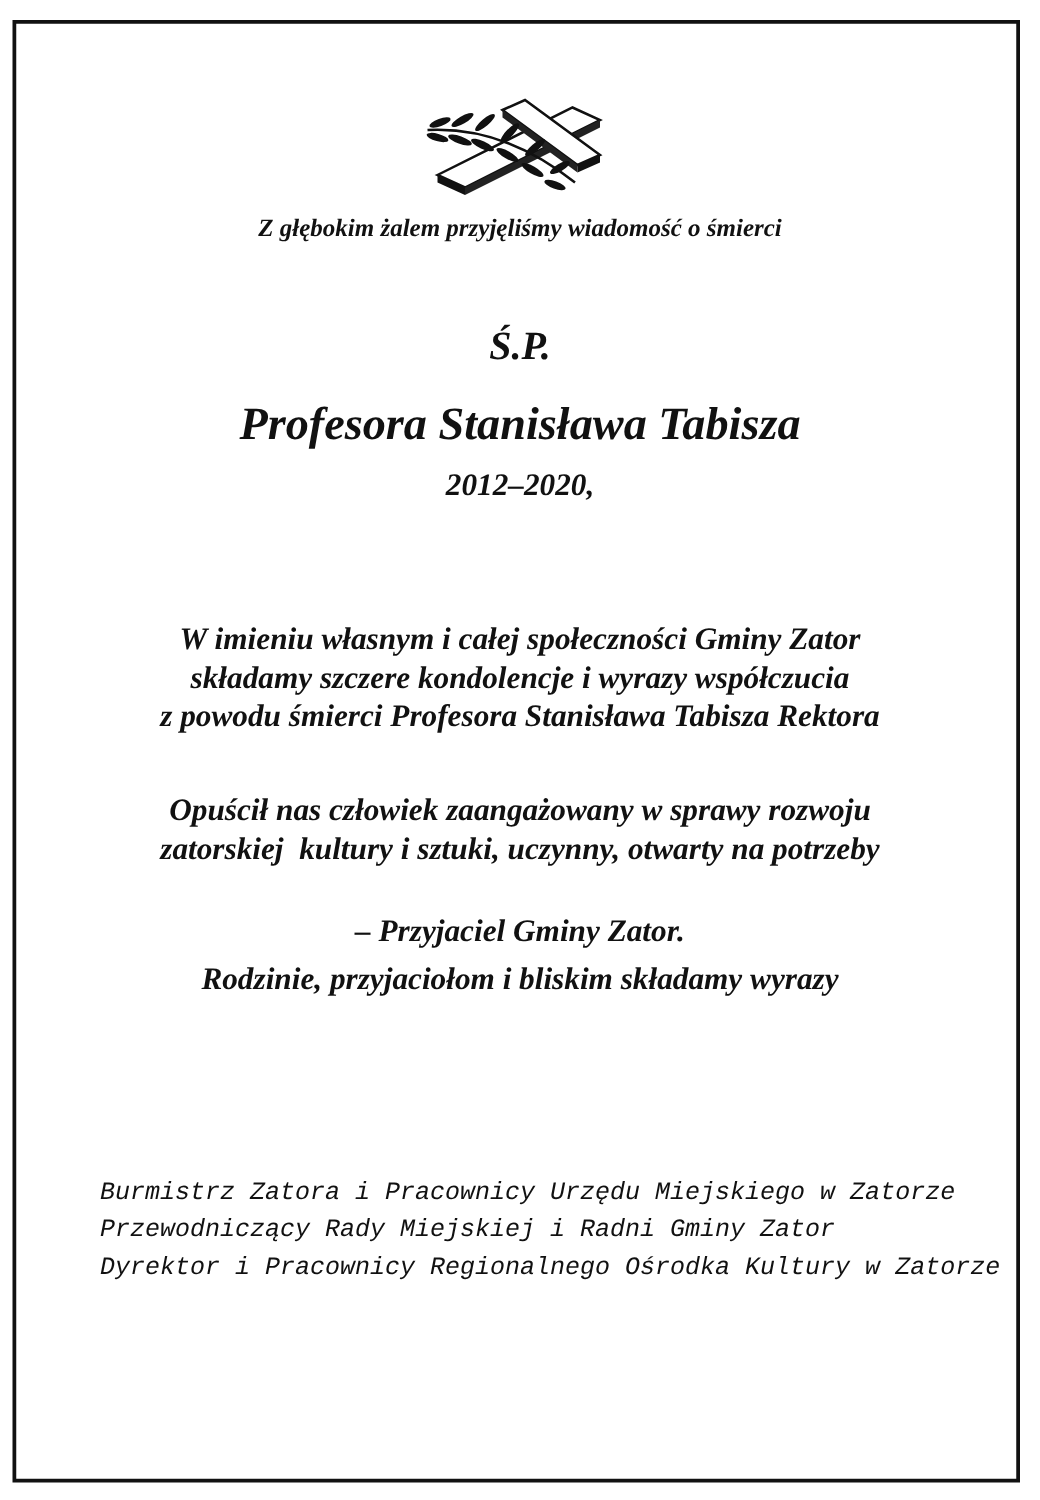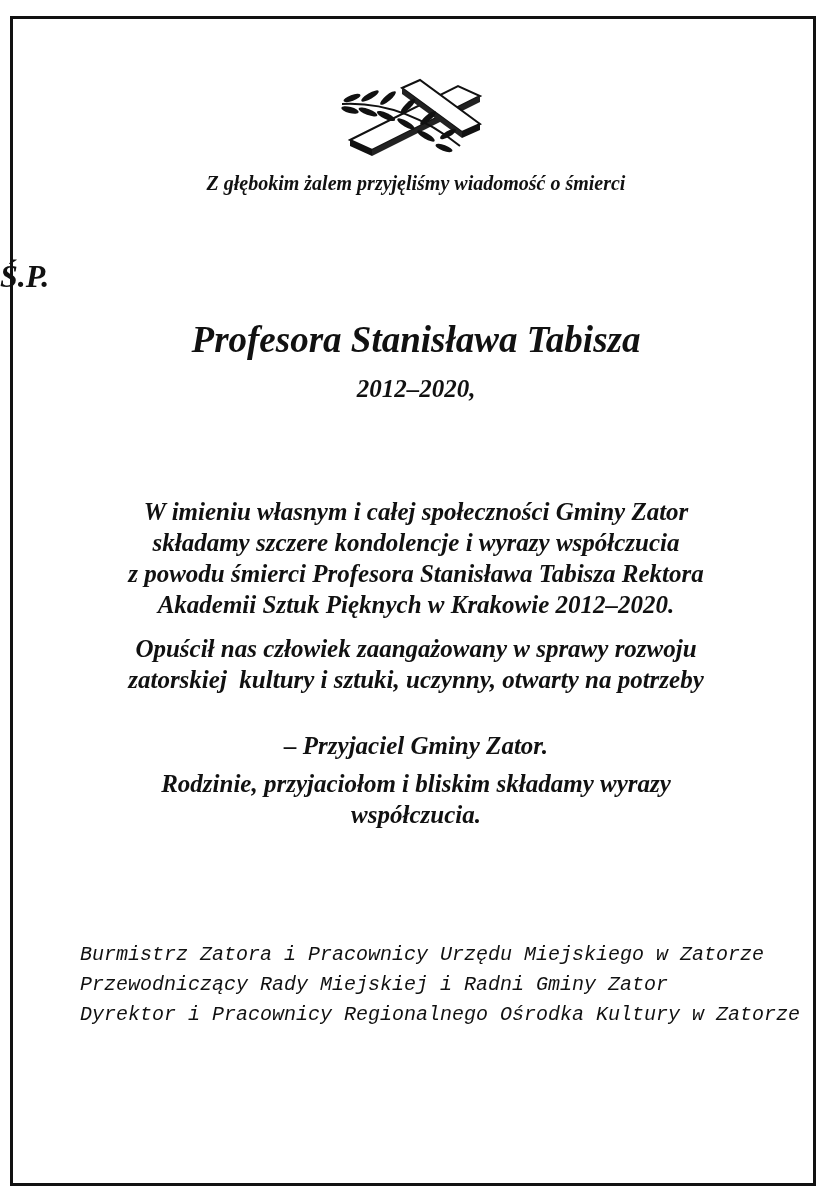--- a/index.html
+++ b/index.html
@@ -4,21 +4,21 @@
   <style>
     html, body { margin: 0; padding: 0; background: #ffffff; }
     body { width: 832px; height: 1200px; position: relative; overflow: hidden; }
     .frame {
       position: absolute; left: 10px; top: 16px; width: 800px; height: 1164px;
       border: 3px solid #111111; box-sizing: content-box;
     }
     .serif { font-family: "Liberation Serif", "DejaVu Serif", serif; font-style: italic; font-weight: bold; color: #111; }
     .emblem { position: absolute; left: 330px; top: 68px; width: 170px; height: 90px; }
     .intro { position: absolute; left: 0; width: 832px; top: 172px; text-align: center; font-size: 20px; }
-    .sp { position: absolute; left: 0; width: 832px; top: 258px; font-size: 32px; }
+    .sp { position: absolute; left: 0; width: 832px; top: 258px; text-align: center; font-size: 32px; }
     .name { position: absolute; left: 0; width: 832px; top: 318px; text-align: center; font-size: 37px; }
     .role { position: absolute; left: 0; width: 832px; top: 373px; text-align: center; font-size: 25px; line-height: 31px; }
     .p { position: absolute; left: 60px; width: 712px; text-align: center; font-size: 25px; line-height: 31px; }
     .p1 { top: 496px; }
     .p2 { top: 633px; }
     .p3 { top: 730px; }
     .p4 { top: 768px; }
     .sigs { position: absolute; left: 80px; top: 940px; font-size: 20px; line-height: 30px; font-weight: normal; }
     .sigs div { white-space: nowrap; font-family: Liberation Mono, monospace; }
   </style>
@@ -58,32 +58,30 @@
 <div class="sp serif">Ś.P.</div>
 <div class="name serif">Profesora Stanisława Tabisza</div>
 <div class="role serif">
   <div>2012–2020,</div>
 </div>
 
 <div class="p p1 serif">
   <div>W imieniu własnym i całej społeczności Gminy Zator</div>
   <div>składamy szczere kondolencje i wyrazy współczucia</div>
   <div>z powodu śmierci Profesora Stanisława Tabisza Rektora</div>
-  <div>Akademii Sztuk Pięknych w Krakowie 2012–2020.</div>
 </div>
 
 <div class="p p2 serif">
   <div>Opuścił nas człowiek zaangażowany w sprawy rozwoju</div>
   <div style="white-space:pre">zatorskiej  kultury i sztuki, uczynny, otwarty na potrzeby</div>
 </div>
 
 <div class="p p3 serif">– Przyjaciel Gminy Zator.</div>
 
 <div class="p p4 serif">
   <div>Rodzinie, przyjaciołom i bliskim składamy wyrazy</div>
-  <div>współczucia.</div>
 </div>
 
 <div class="sigs serif">
   <div>Burmistrz Zatora i Pracownicy Urzędu Miejskiego w Zatorze</div>
   <div>Przewodniczący Rady Miejskiej i Radni Gminy Zator</div>
   <div>Dyrektor i Pracownicy Regionalnego Ośrodka Kultury w Zatorze</div>
 </div>
 
 </body></html>

